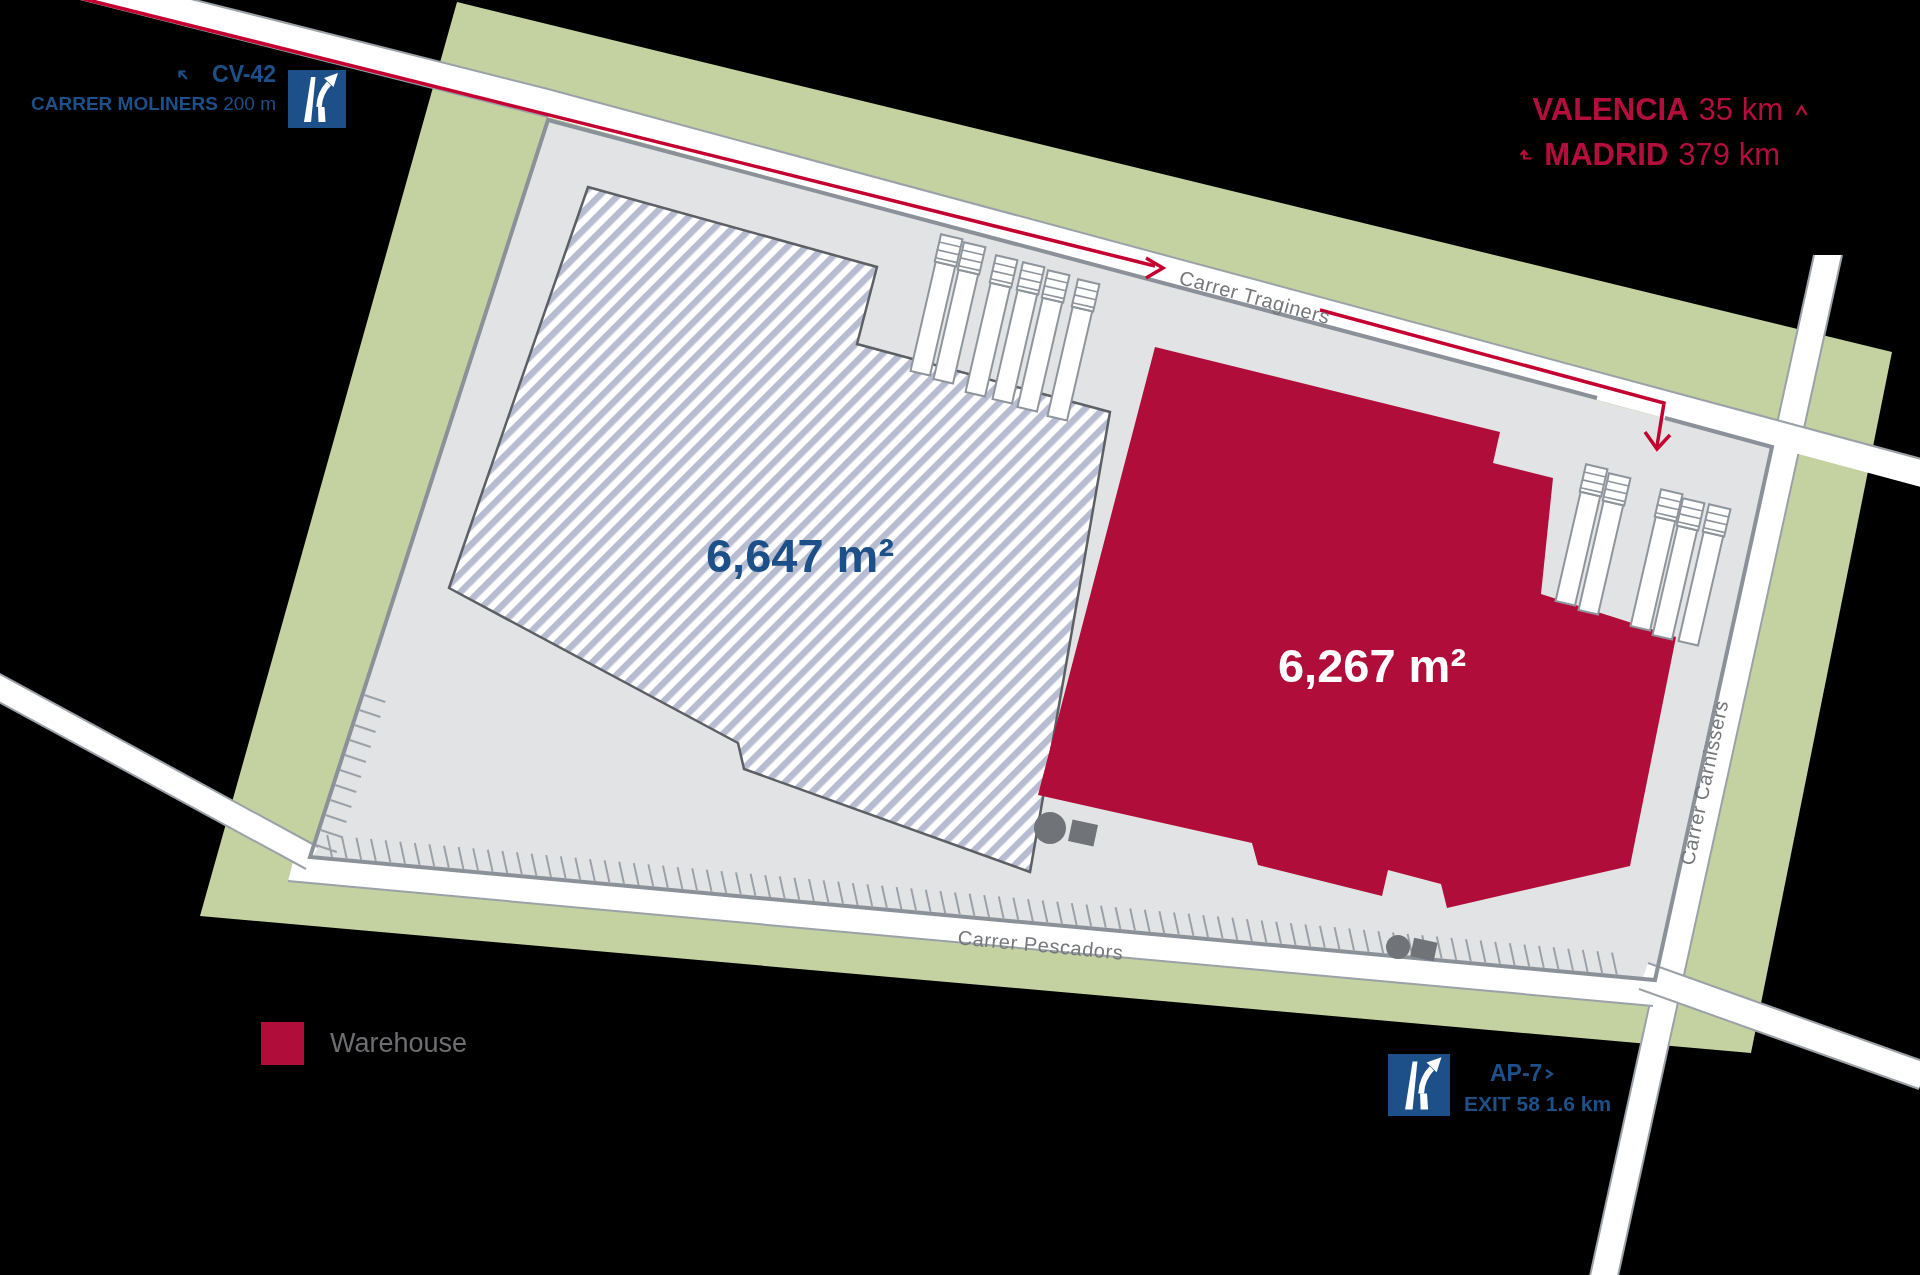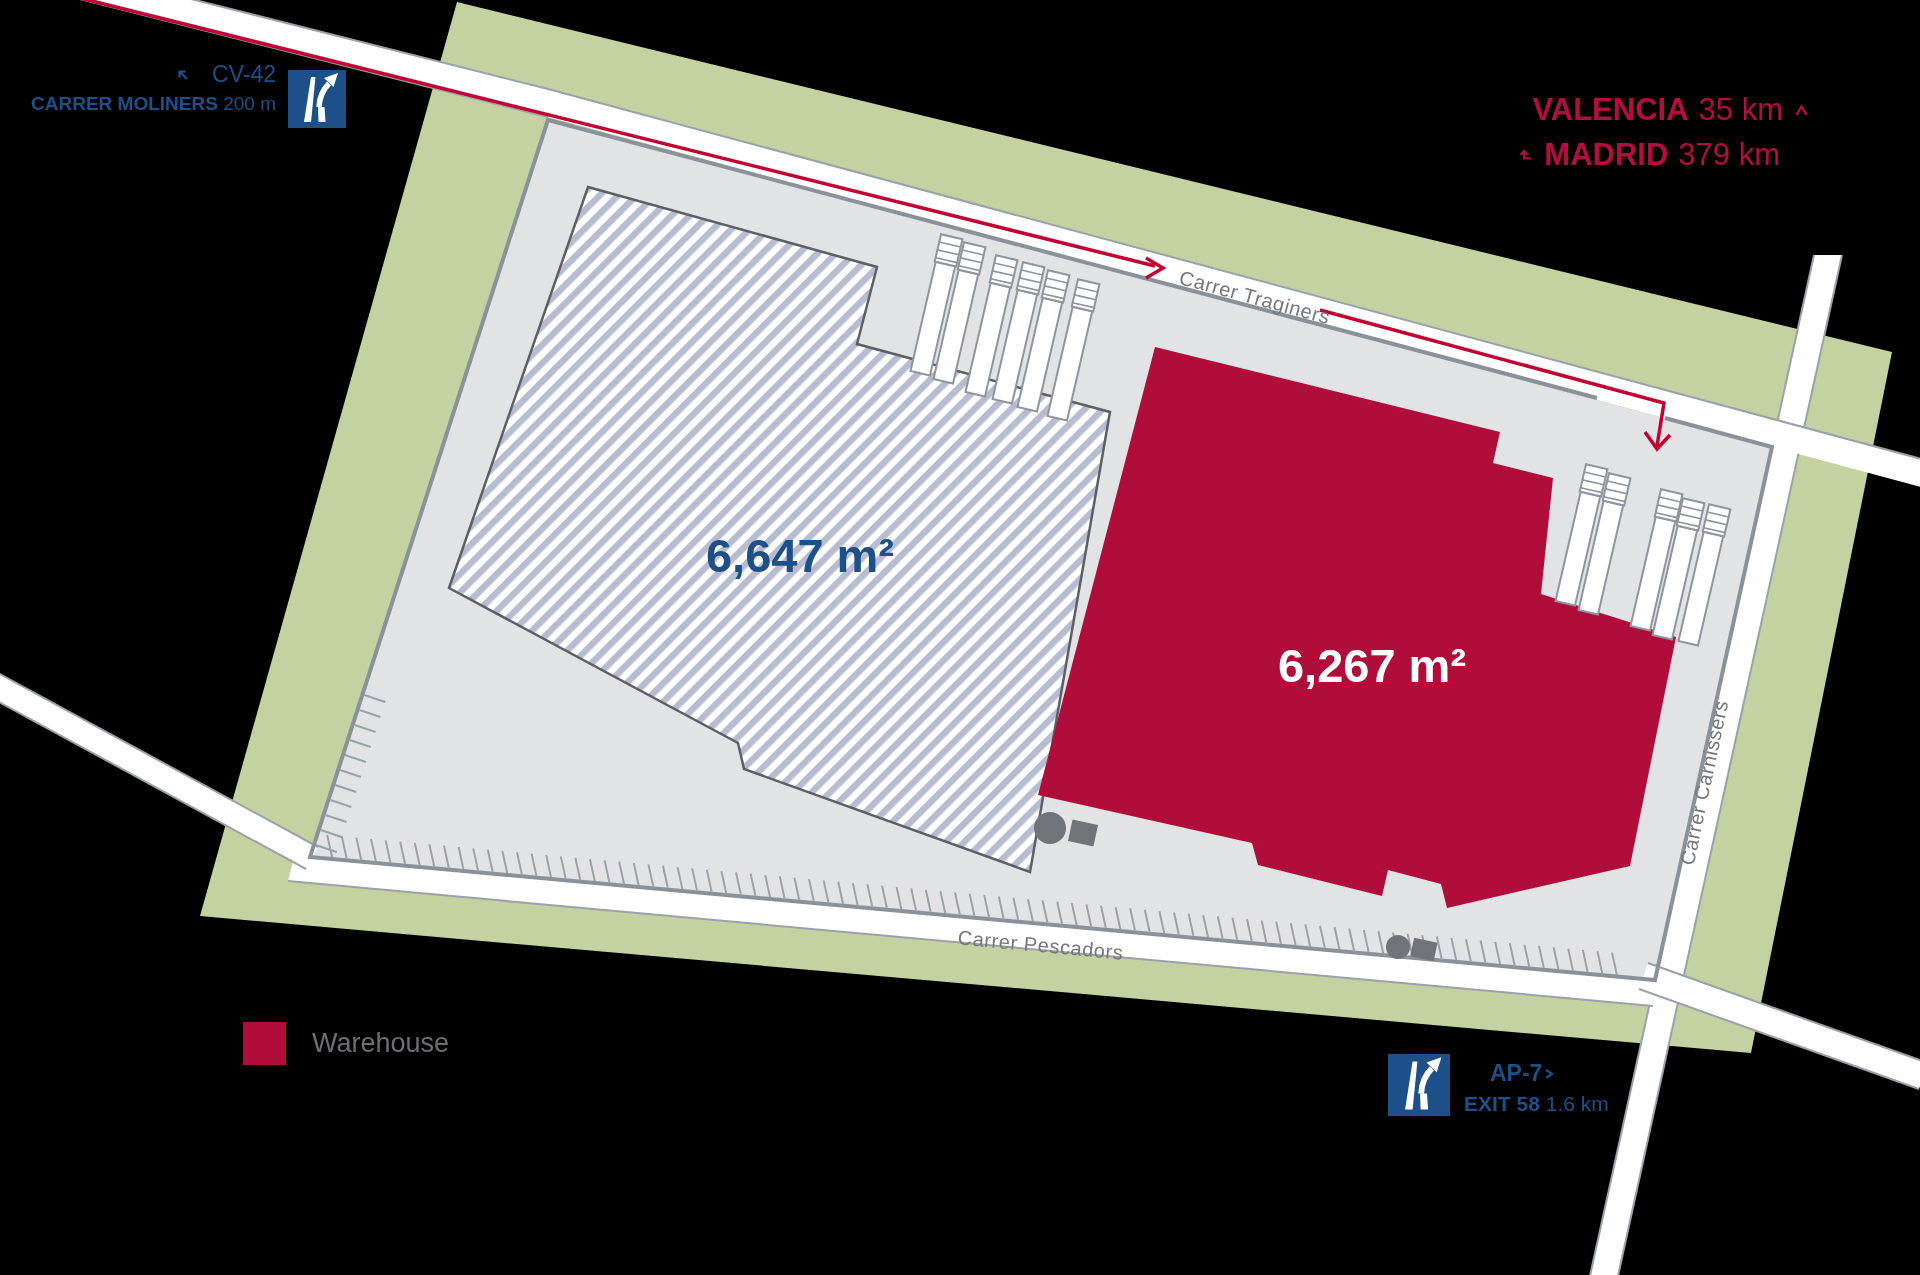--- a/index.html
+++ b/index.html
@@ -25,40 +25,40 @@
   .svg-area-label{font-weight:700;font-size:47px;font-family:"Liberation Sans",sans-serif;}
   .area-blue{fill:var(--c-blue);}
   .area-white{fill:#ffffff;}
 
   
   .overlay{position:absolute;}
   .blue{color:var(--c-blue);}
   .crimson{color:var(--c-crimson);}
 
   .cv42-block{left:28px;top:60px;width:248px;text-align:right;line-height:1.25;}
-  .cv42-line1{font-size:23px;font-weight:400;display:flex;justify-content:flex-end;align-items:center;gap:23px;}
+  .cv42-line1{font-size:23px;font-weight:700;display:flex;justify-content:flex-end;align-items:center;gap:23px;}
   .cv42-line2{font-size:19px;font-weight:700;margin-top:3px;}
   .cv42-line2 .dist{font-weight:400;}
 
   .hw-icon{position:absolute;background:var(--c-blue);}
   .hw-icon-cv42{left:288px;top:70px;width:58px;height:58px;}
   .hw-icon-ap7{left:1388px;top:1054px;width:62px;height:62px;}
 
   .city-row{position:absolute;display:flex;align-items:center;gap:10px;font-size:31px;}
   .city-row .name{font-weight:700;}
   .city-row .dist{font-weight:400;}
   .valencia-row{left:1450px;top:92px;width:360px;justify-content:flex-end;}
   .madrid-row{left:1440px;top:137px;width:340px;justify-content:flex-end;text-align:center;}
 
   .ap7-block{left:1464px;top:1060px;line-height:1.2;}
   .ap7-line1{display:flex;align-items:center;gap:0;font-size:23px;font-weight:700;margin-left:26px;}
   .ap7-line2{font-size:21px;font-weight:700;margin-top:3px;}
-  .ap7-line2 .dist{font-weight:400;}
-
-  .legend{left:243px;top:1022px;display:flex;flex-direction:column;gap:16px;}
+  .ap7-line2 .dist{font-weight:700;}
+
+  .legend{left:261px;top:1022px;display:flex;flex-direction:column;gap:16px;}
   .legend-row{display:flex;align-items:center;gap:26px;}
   .swatch{width:43px;height:43px;flex:0 0 auto;}
   .swatch-warehouse{background:var(--c-warehouse);}
   .swatch-uc{background:repeating-linear-gradient(135deg,var(--c-legend-hatch) 0 4.6px,#ffffff 4.6px 9.6px);}
   .legend-label{font-size:27px;color:var(--c-graytext);}
 </style>
 </head>
 <body>
 
 <div class="stage">

